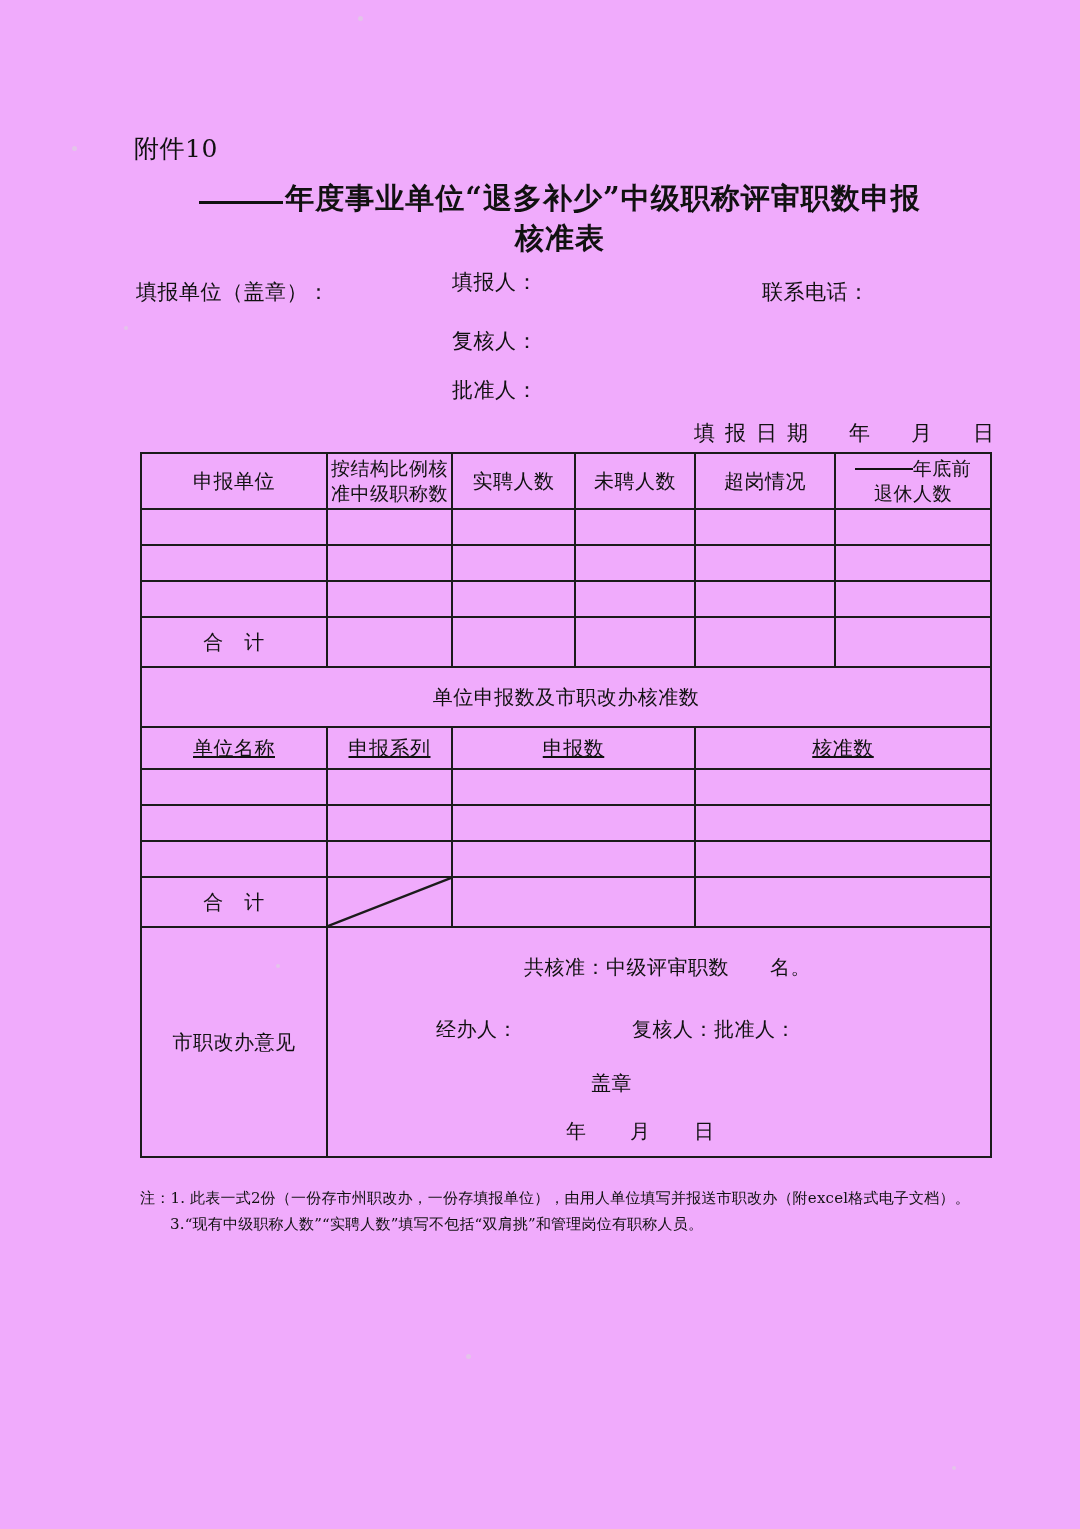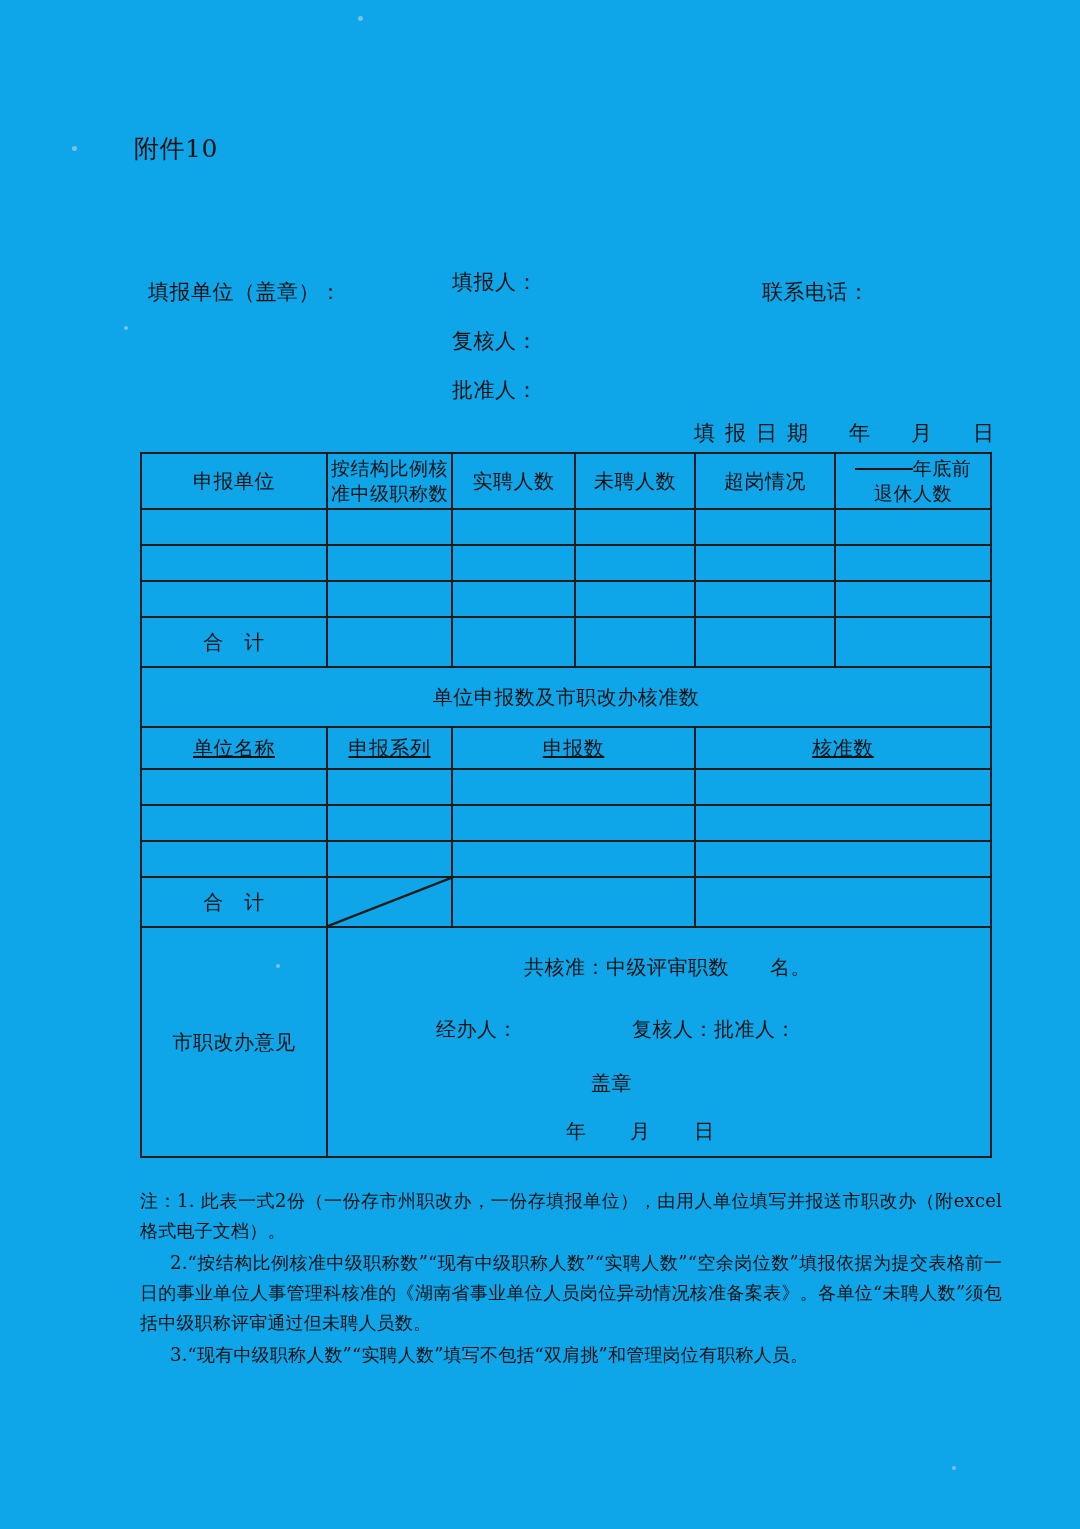--- a/index.html
+++ b/index.html
@@ -13,21 +13,21 @@
     position: relative;
     font-family: "DejaVu Serif", "Liberation Serif", serif;
     color: #111111;
     overflow: hidden;
   }
   .page {
     position: absolute;
     left: 0; top: 0;
     width: 1080px;
     height: 1529px;
-    background: #0ea5e9;
+    background: #f0abfc;
   }
 
   
   .attach-label {
     position: absolute;
     left: 134px;
     top: 132px;
     font-size: 25px;
     letter-spacing: 0.5px;
     white-space: nowrap;
@@ -56,21 +56,21 @@
     margin-right: 2px;
   }
 
   
   .hdr-field {
     position: absolute;
     font-size: 21px;
     white-space: nowrap;
     letter-spacing: 0.5px;
   }
-  .f-unit   { left: 148px; top: 278px; text-align: center; }
+  .f-unit   { left: 136px; top: 278px; text-align: center; }
   .f-person { left: 452px; top: 268px; }
   .f-phone  { left: 762px; top: 278px; }
   .f-review { left: 452px; top: 327px; }
   .f-appr   { left: 452px; top: 376px; }
   .f-date   { left: 694px; top: 419px; letter-spacing: 10px; }
 
   
   .tbl-wrap {
     position: absolute;
     left: 140px;
@@ -154,22 +154,22 @@
   .op-n2 { width: 196px; }
   .op-seal { left: 263px; top: 142px; }
   .op-date { left: 238px; top: 190px; letter-spacing: 12px; }
 
   
   .notes {
     position: absolute;
     left: 140px;
     top: 1186px;
     width: 862px;
-    font-size: 18px;
-    line-height: 30px;
+    font-size: 15px;
+    line-height: 24px;
     letter-spacing: 0.2px;
   }
   .note-p { margin: 0 0 2px 0; text-align: justify; }
   .note-indent { text-indent: 30px; }
 
   
   .speck {
     position: absolute;
     background: #d9d9d9;
     border-radius: 50%;
@@ -183,20 +183,24 @@
 
   <div class="speck" style="left:72px;top:146px;width:5px;height:5px;"></div>
   <div class="speck" style="left:358px;top:16px;width:5px;height:5px;"></div>
   <div class="speck" style="left:124px;top:326px;width:4px;height:4px;"></div>
   <div class="speck" style="left:466px;top:1354px;width:5px;height:5px;"></div>
   <div class="speck" style="left:952px;top:1466px;width:4px;height:4px;"></div>
   <div class="speck" style="left:276px;top:964px;width:4px;height:4px;"></div>
 
   <div class="attach-label">附件10</div>
 
+  <div class="title-block">
+    <div class="title-line"><span class="title-blank"></span><span>年度事业单位“退多补少”中级职称评审职数申报</span></div>
+    <div class="title-line">核准表</div>
+  </div>
 
   <div class="hdr-field f-unit">填报单位（盖章）：</div>
   <div class="hdr-field f-person">填报人：</div>
   <div class="hdr-field f-phone">联系电话：</div>
   <div class="hdr-field f-review">复核人：</div>
   <div class="hdr-field f-appr">批准人：</div>
   <div class="hdr-field f-date">填报日期　年　月　日</div>
 
   <div class="tbl-wrap">
     <table class="form">
@@ -312,17 +316,16 @@
               <div class="op-line op-date">年　月　日</div>
             </div>
           </td>
         </tr>
       </tbody>
     </table>
   </div>
 
   <div class="notes">
     <p class="note-p">注：1. 此表一式2份（一份存市州职改办，一份存填报单位），由用人单位填写并报送市职改办（附excel格式电子文档）。</p>
-    <p class="note-p note-indent">2.“按结构比例核准中级职称数”“现有中级职称人数”“实聘人数”“空余岗位数”填报依据为提交表格前一日的事业单位人事管理科核准的《湖南省事业单位人员岗位异动情况核准备案表》。各单位“未聘人数”须包括中级职称评审通过但未聘人员数。</p>
     <p class="note-p note-indent">3.“现有中级职称人数”“实聘人数”填写不包括“双肩挑”和管理岗位有职称人员。</p>
   </div>
 
 </div>
 
 </body></html>

